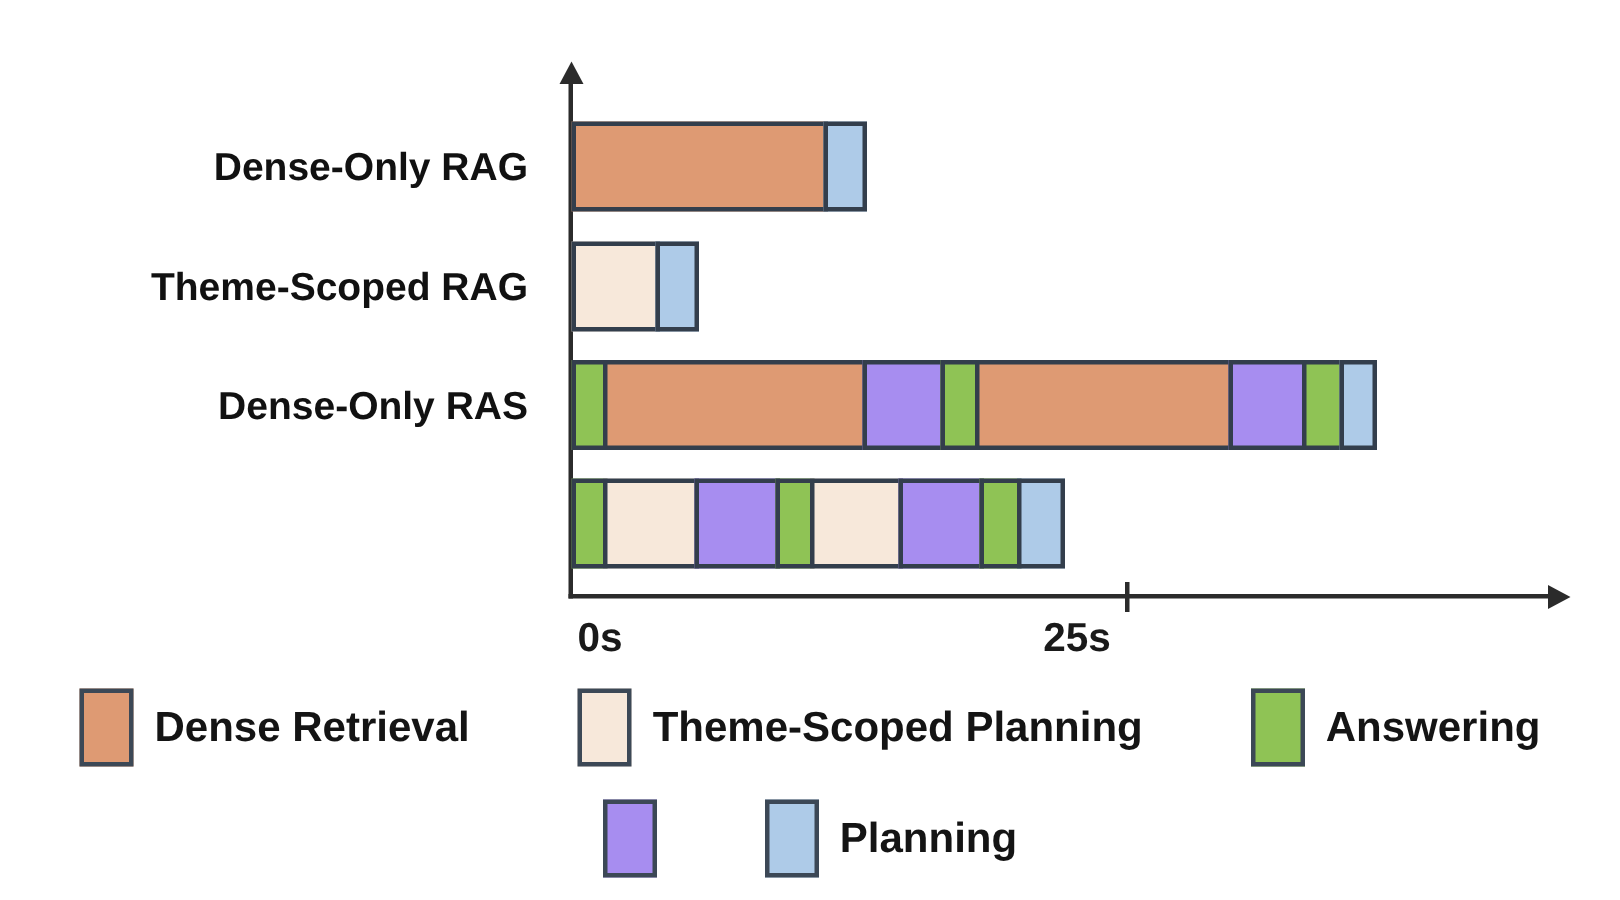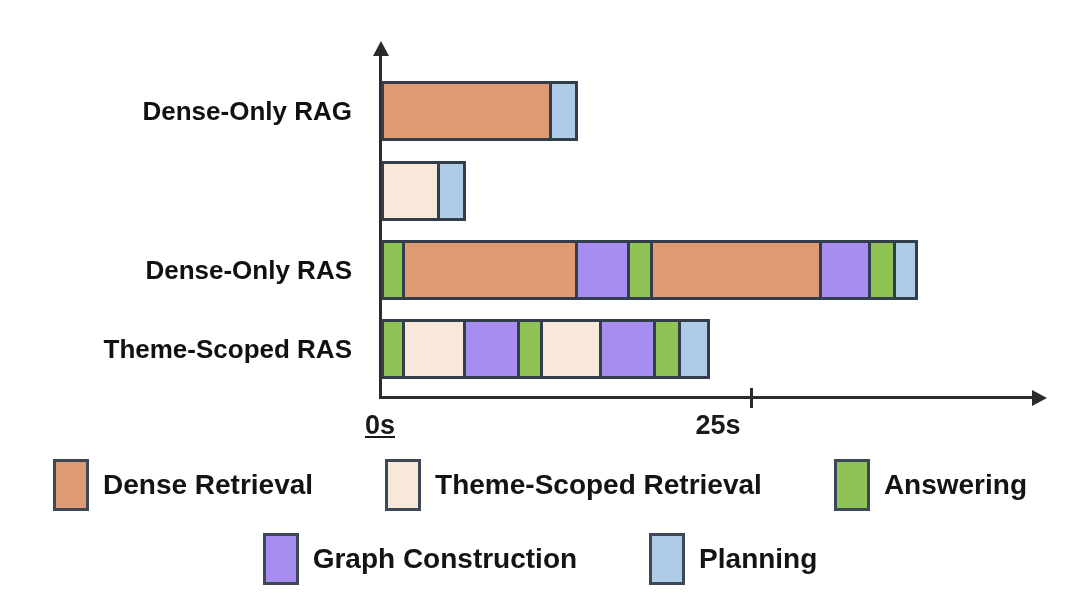--- a/index.html
+++ b/index.html
@@ -9,21 +9,21 @@
   }
   
   .y-axis-line{position:absolute;left:379px;top:54px;width:3px;height:345px;background:#2b2b2b;}
   .y-axis-arrow{position:absolute;left:373px;top:41px;width:0;height:0;
     border-left:8px solid transparent;border-right:8px solid transparent;border-bottom:15px solid #2b2b2b;}
   .x-axis-line{position:absolute;left:379px;top:396px;width:656px;height:3px;background:#2b2b2b;}
   .x-axis-arrow{position:absolute;left:1032px;top:390px;width:0;height:0;
     border-top:8px solid transparent;border-bottom:8px solid transparent;border-left:15px solid #2b2b2b;}
   .x-tick{position:absolute;left:750px;top:388px;width:3px;height:20px;background:#2b2b2b;}
   .tick-label{position:absolute;top:410px;font-size:27px;font-weight:bold;color:#1a1a1a;text-align:center;}
-  .tick-label.t0{left:350px;width:60px;text-decoration:underline;}
+  .tick-label.t0{left:370px;width:60px;}
   .tick-label.t25{left:683px;width:70px;}
   .x-axis-title{position:absolute;top:349px;right:36px;font-size:27px;font-style:italic;font-weight:600;color:#222;}
   
   .bar-row{position:absolute;left:0;width:1019px;height:60px;}
   .bar-label{position:absolute;left:0;top:0;width:380px;height:60px;line-height:60px;
     text-align:right;padding-right:28px;box-sizing:border-box;font-size:26px;font-weight:bold;color:#111;}
   .bar-track{position:absolute;left:381px;top:0;height:60px;display:flex;align-items:stretch;}
   .bar-segment{height:60px;box-sizing:border-box;border:3px solid #333E4C;flex:0 0 auto;}
   .bar-segment + .bar-segment{margin-left:-3px;}
   
@@ -51,71 +51,70 @@
 
   <div id="bars">
       <div class="bar-row" style="top: 81px;">
       <div class="bar-label">Dense-Only RAG</div>
       <div class="bar-track">
           <div class="bar-segment" style="width: 170.66px; background: rgb(222, 154, 115); border-color: rgb(51, 62, 76);"></div>
           <div class="bar-segment" style="width: 29.712px; background: rgb(174, 203, 232); border-color: rgb(51, 62, 76);"></div>
         </div>
     </div>
       <div class="bar-row" style="top: 161px;">
+      <div class="bar-label">Theme-Scoped RAG</div>
       <div class="bar-track">
           <div class="bar-segment" style="width: 59.36px; background: rgb(247, 232, 218); border-color: rgb(51, 62, 76);"></div>
           <div class="bar-segment" style="width: 28.228px; background: rgb(174, 203, 232); border-color: rgb(51, 62, 76);"></div>
         </div>
     </div>
       <div class="bar-row" style="top: 240px; text-decoration: underline;">
       <div class="bar-label">Dense-Only RAS</div>
       <div class="bar-track">
           <div class="bar-segment" style="width: 23.744px; background: rgb(143, 195, 85); border-color: rgb(51, 62, 76);"></div>
           <div class="bar-segment" style="width: 176.628px; background: rgb(222, 154, 115); border-color: rgb(51, 62, 76);"></div>
           <div class="bar-segment" style="width: 54.94px; background: rgb(167, 141, 240); border-color: rgb(51, 62, 76);"></div>
           <div class="bar-segment" style="width: 25.26px; background: rgb(143, 195, 85); border-color: rgb(51, 62, 76);"></div>
           <div class="bar-segment" style="width: 172.176px; background: rgb(222, 154, 115); border-color: rgb(51, 62, 76);"></div>
           <div class="bar-segment" style="width: 51.972px; background: rgb(167, 141, 240); border-color: rgb(51, 62, 76);"></div>
           <div class="bar-segment" style="width: 28.228px; background: rgb(143, 195, 85); border-color: rgb(51, 62, 76);"></div>
           <div class="bar-segment" style="width: 25.26px; background: rgb(174, 203, 232); border-color: rgb(51, 62, 76);"></div>
         </div>
     </div>
       <div class="bar-row" style="top: 319px;">
-      <div class="bar-label">Theme-Scoped RAS</div>
       <div class="bar-track">
           <div class="bar-segment" style="width: 23.744px; background: rgb(143, 195, 85); border-color: rgb(51, 62, 76);"></div>
           <div class="bar-segment" style="width: 63.844px; background: rgb(247, 232, 218); border-color: rgb(51, 62, 76);"></div>
           <div class="bar-segment" style="width: 57.908px; background: rgb(167, 141, 240); border-color: rgb(51, 62, 76);"></div>
           <div class="bar-segment" style="width: 25.26px; background: rgb(143, 195, 85); border-color: rgb(51, 62, 76);"></div>
           <div class="bar-segment" style="width: 62.36px; background: rgb(247, 232, 218); border-color: rgb(51, 62, 76);"></div>
           <div class="bar-segment" style="width: 56.424px; background: rgb(167, 141, 240); border-color: rgb(51, 62, 76);"></div>
           <div class="bar-segment" style="width: 28.228px; background: rgb(143, 195, 85); border-color: rgb(51, 62, 76);"></div>
           <div class="bar-segment" style="width: 32.68px; background: rgb(174, 203, 232); border-color: rgb(51, 62, 76);"></div>
         </div>
     </div>
     </div>
 
   <div class="legend-row r0" id="legend-row-0">
       <div class="legend-item">
       <span class="legend-swatch" style="background: rgb(222, 154, 115);"></span>
       <span class="legend-label">Dense Retrieval</span>
     </div>
       <div class="legend-item">
       <span class="legend-swatch" style="background: rgb(247, 232, 218);"></span>
-      <span class="legend-label">Theme-Scoped Retrieval</span>
+      <span class="legend-label">Theme-Scoped Planning</span>
     </div>
       <div class="legend-item">
       <span class="legend-swatch" style="background: rgb(143, 195, 85);"></span>
       <span class="legend-label">Answering</span>
     </div>
     </div>
   <div class="legend-row r1" id="legend-row-1">
       <div class="legend-item">
       <span class="legend-swatch" style="background: rgb(167, 141, 240);"></span>
-      <span class="legend-label">Graph Construction</span>
     </div>
       <div class="legend-item">
       <span class="legend-swatch" style="background: rgb(174, 203, 232);"></span>
       <span class="legend-label">Planning</span>
     </div>
     </div>
 
 </div>
 
 </body></html>

